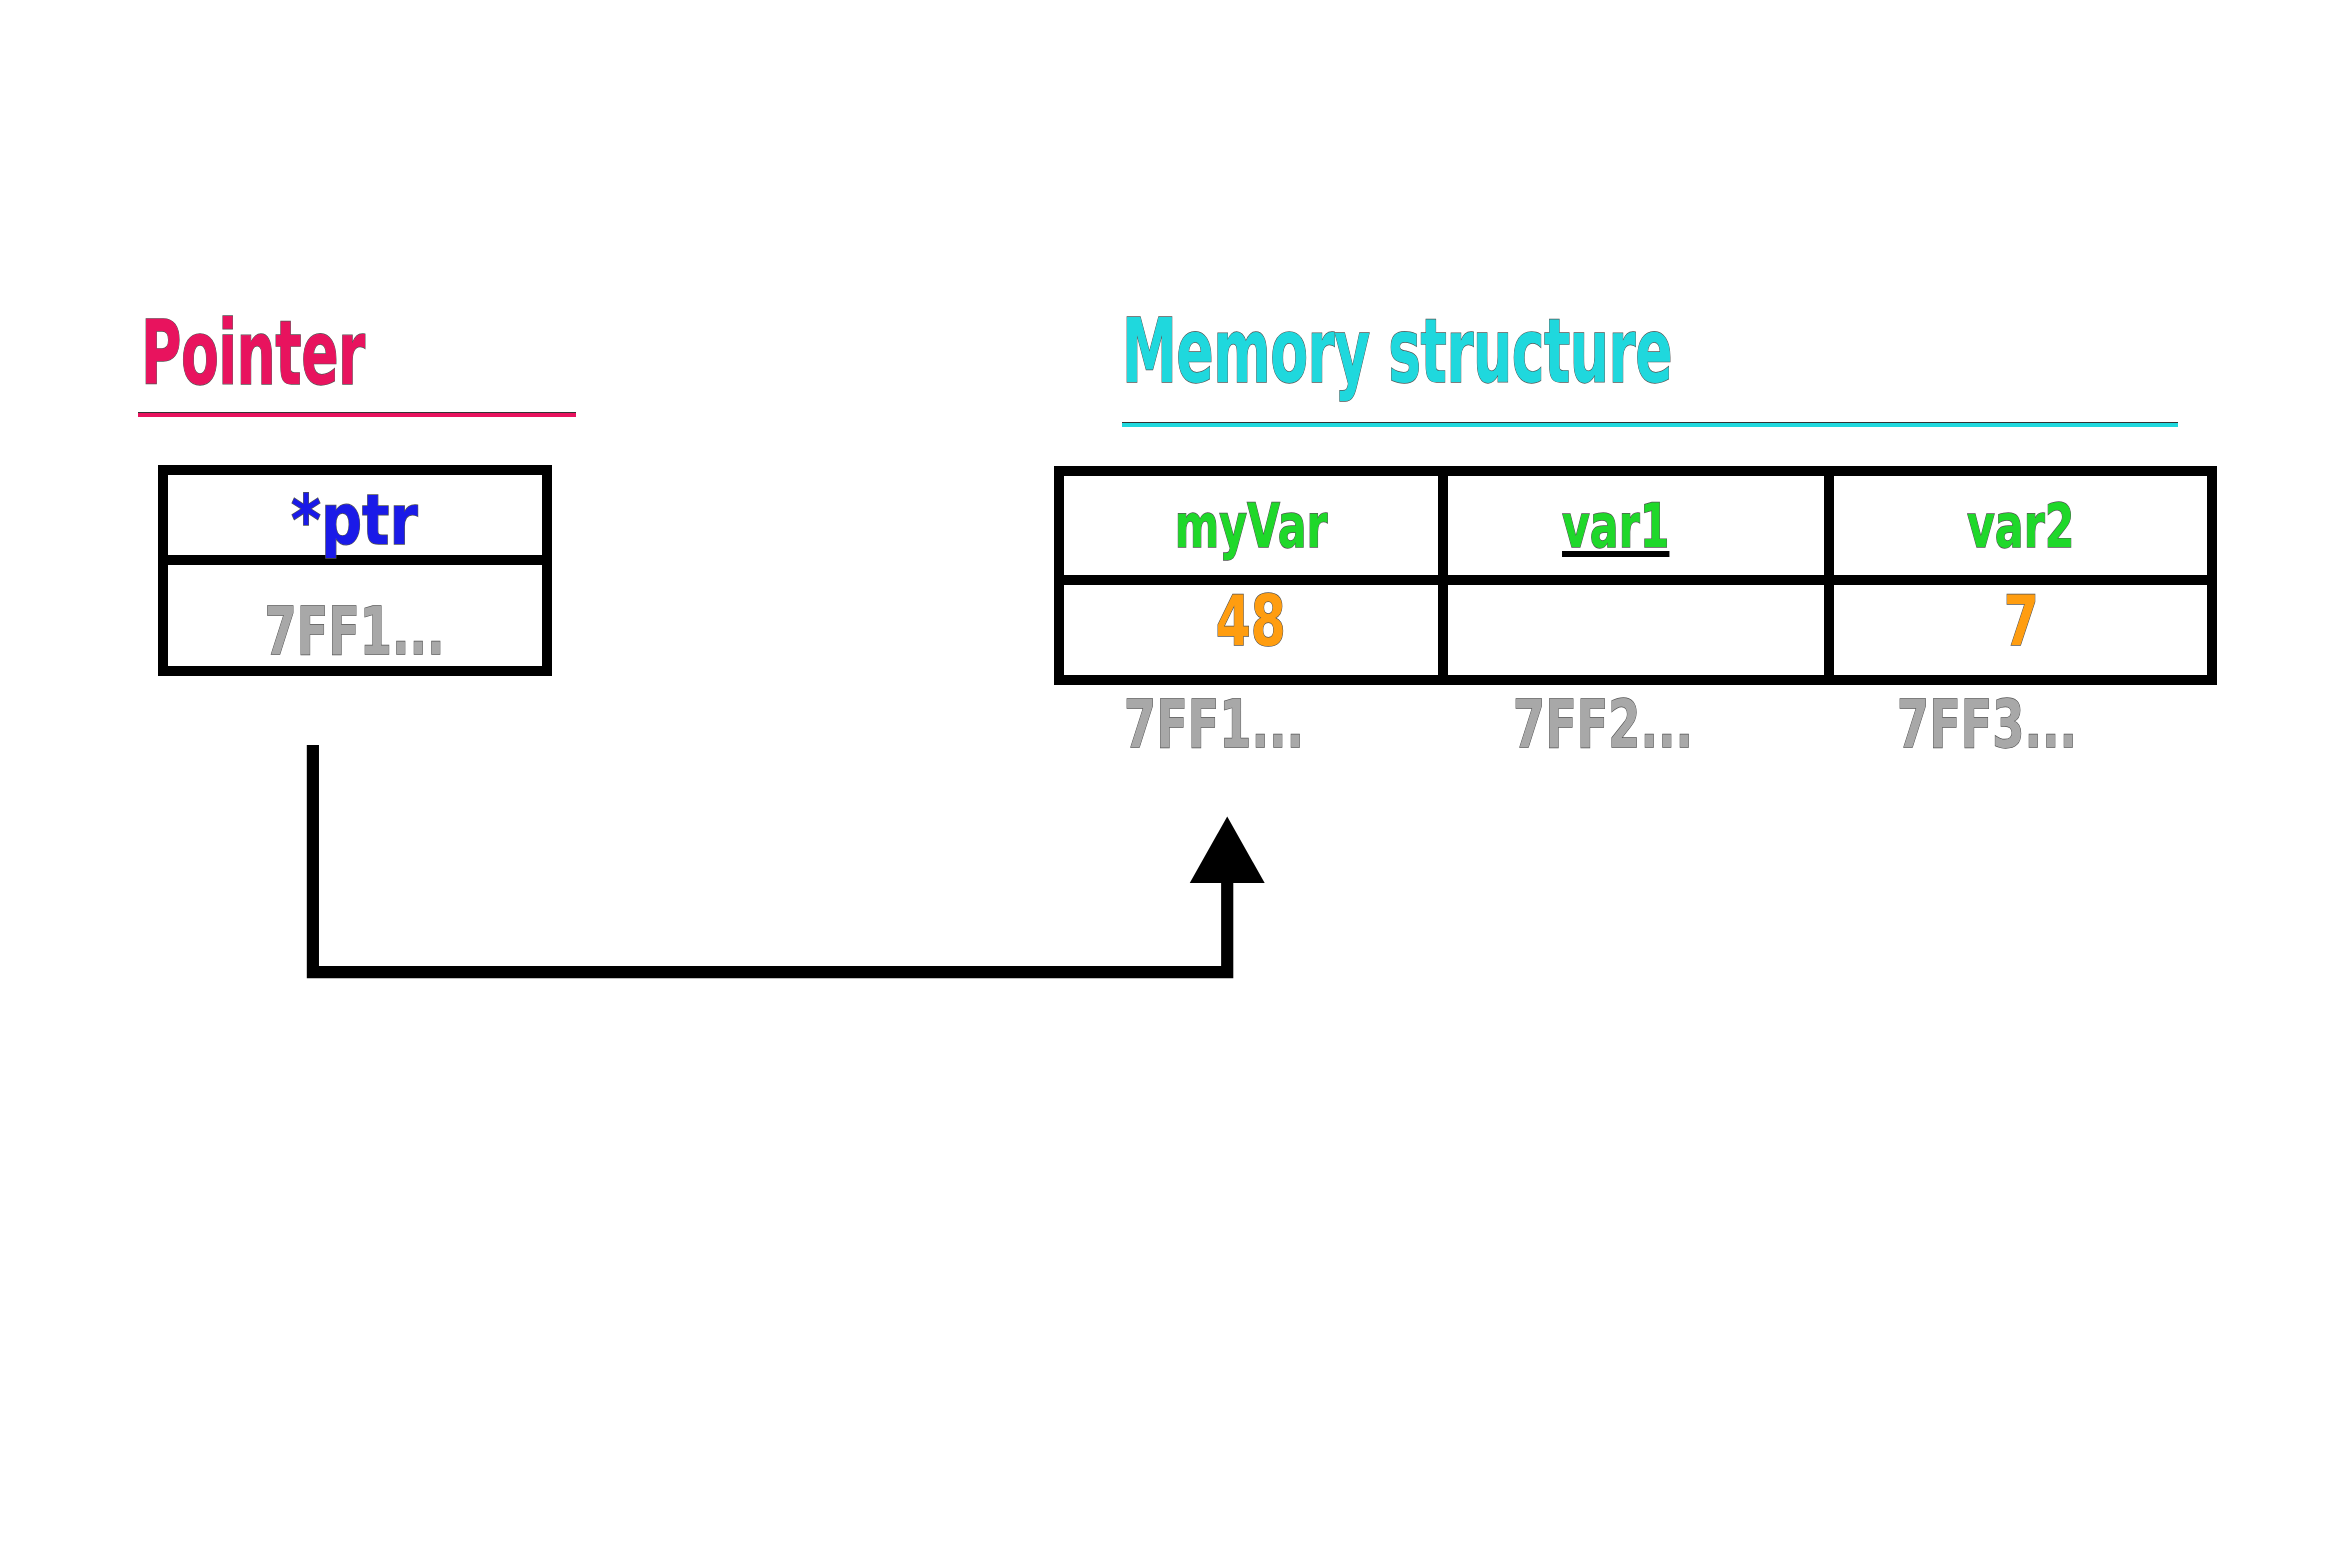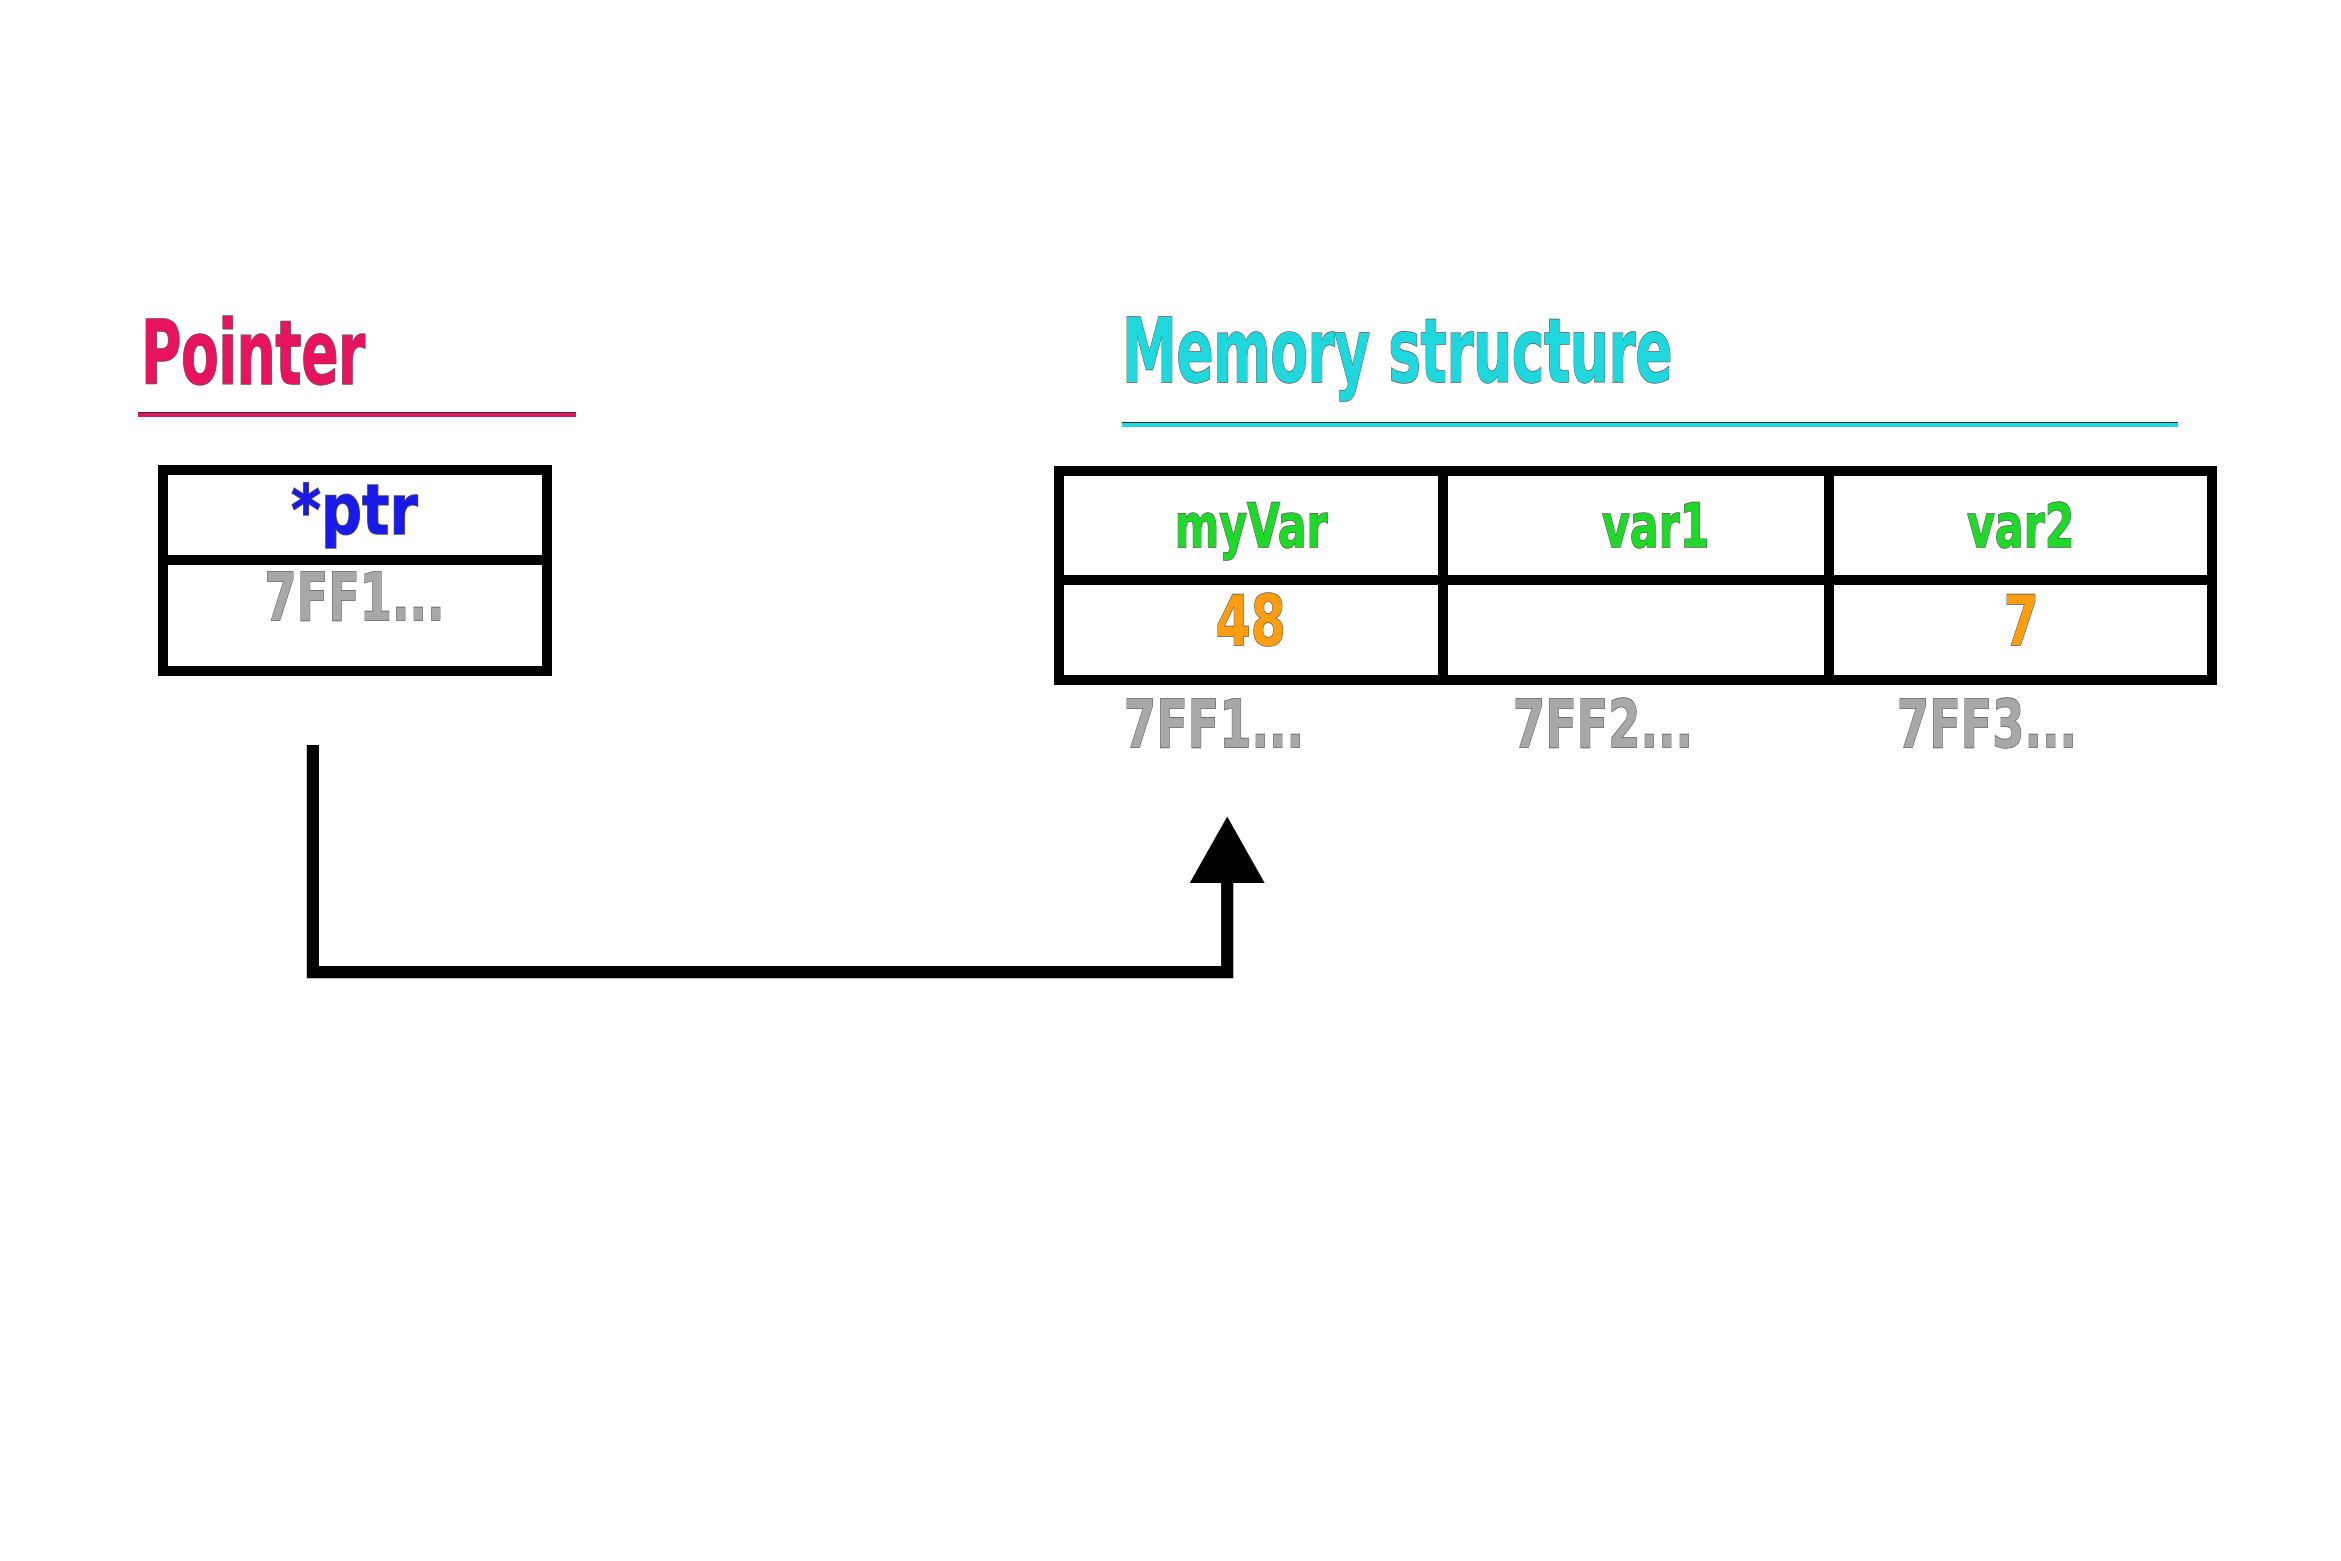--- a/index.html
+++ b/index.html
@@ -84,21 +84,21 @@
     left: -10.3px;
     top: 80px;
     width: 394px;
     height: 10.3px;
     background: #000000;
   }
   .cell {
     position: absolute;
     box-sizing: border-box;
     display: flex;
-    align-items: flex-start;
+    align-items: flex-end;
     justify-content: center;
   }
   #pointer-cell-name {
     left: 0;
     top: 0;
     width: 373px;
     height: 80px;
   }
   #pointer-cell-addr {
     left: 0;
@@ -134,21 +134,21 @@
   .mem-cell {
     position: absolute;
     box-sizing: border-box;
     display: flex;
     align-items: center;
     justify-content: center;
   }
   .mem-head { top: 0; height: 99px; }
   .mem-val  { top: 109px; height: 71px; }
   .mem-col-0 { left: 0;      width: 374px; }
-  .mem-col-1 { left: 404px;  width: 376px; }
+  .mem-col-1 { left: 364px;  width: 376px; text-decoration: underline; }
   .mem-col-2 { left: 771px; width: 372px; }
 
   
   .cell-text {
     font-family: "DejaVu Sans", sans-serif;
     font-weight: bold;
     line-height: 1;
     white-space: nowrap;
     -webkit-text-stroke: 1.4px #555555;
     paint-order: stroke fill;

